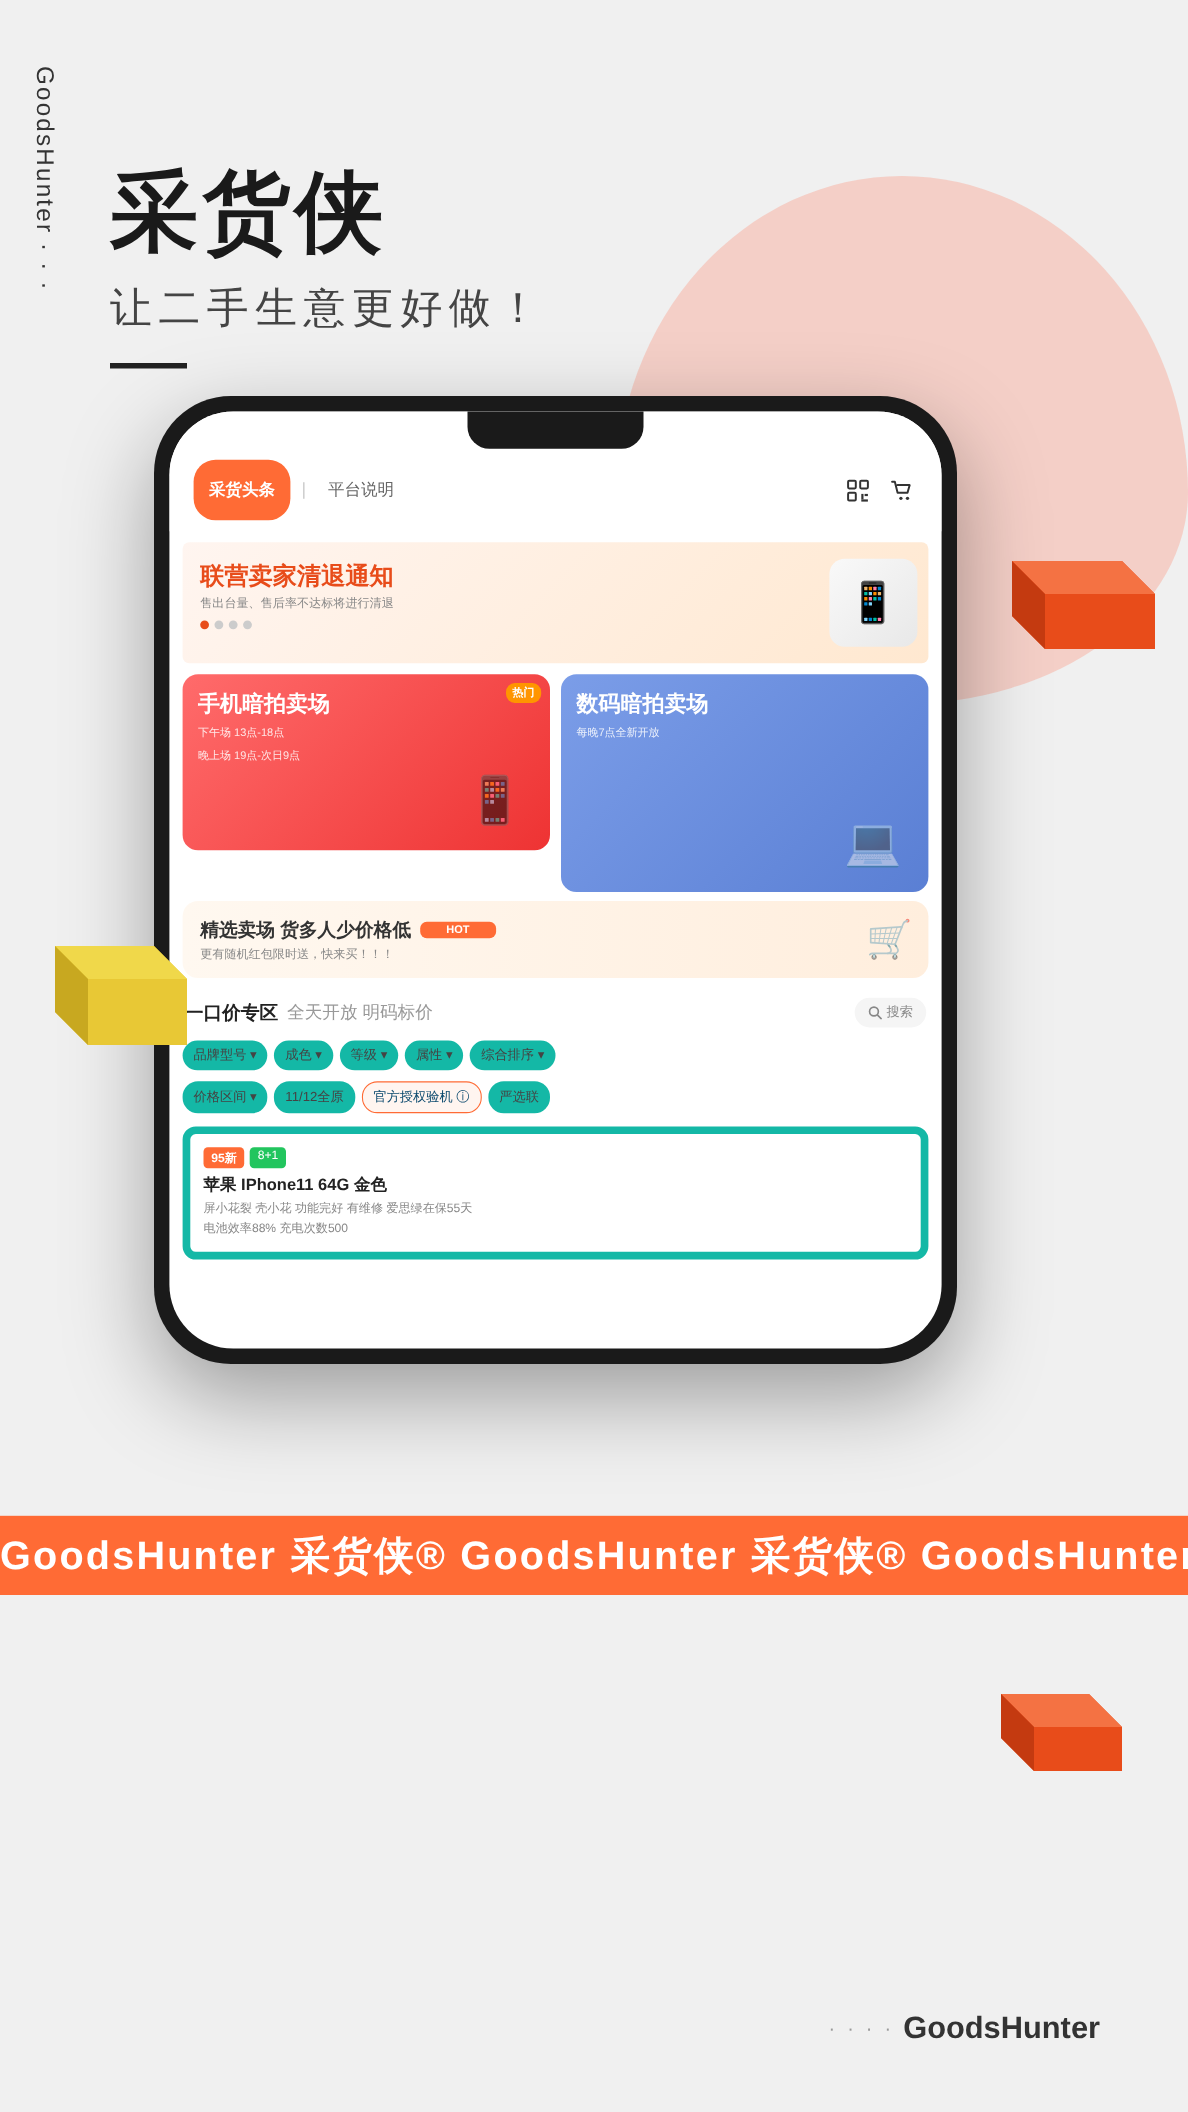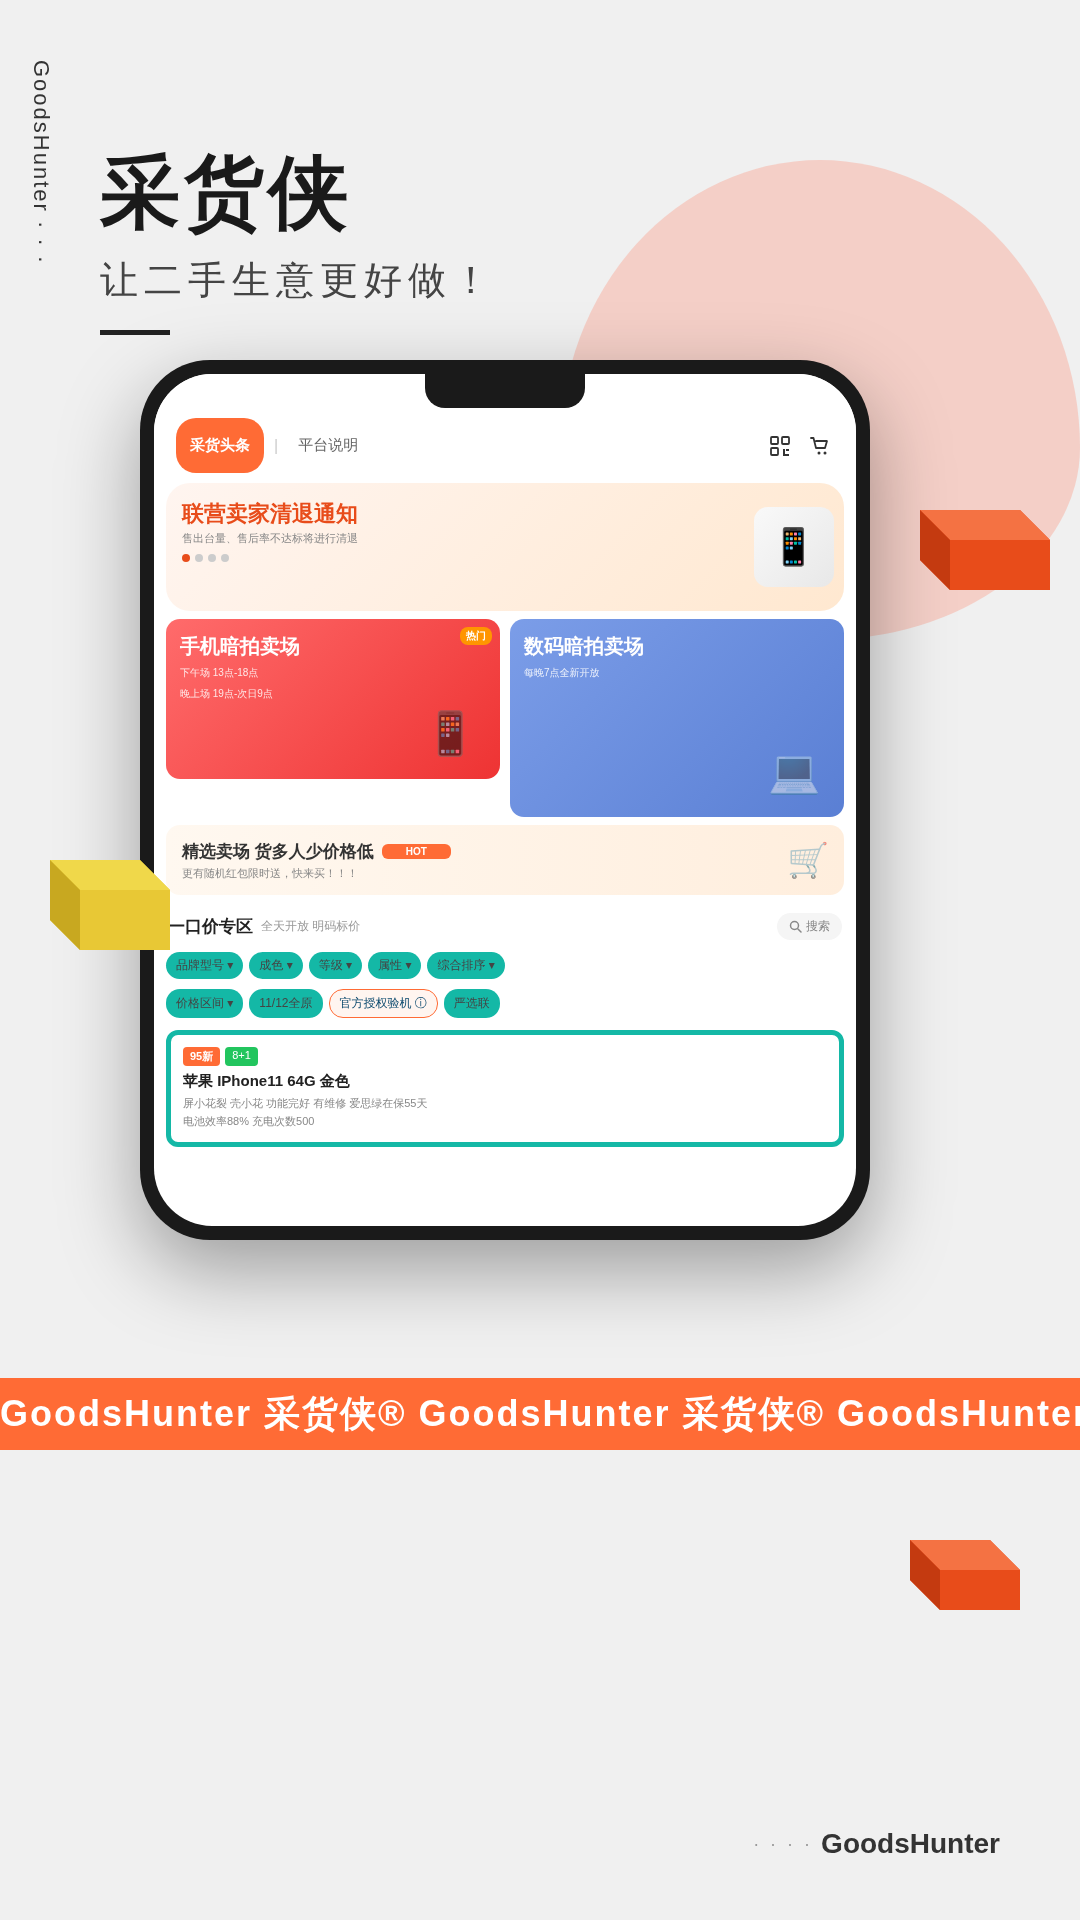--- a/index.html
+++ b/index.html
@@ -170,27 +170,27 @@
       height: 28px;
       display: flex;
       align-items: center;
       justify-content: center;
       color: #333;
       font-size: 18px;
     }
 
     
     .banner {
-      margin: 0 12px;
+      margin: 10px 12px;
       background: linear-gradient(135deg, #fff5f0 0%, #ffe8d0 100%);
-      border-radius: 24px;
+      border-radius: 6px;
       padding: 18px 16px;
       position: relative;
       overflow: hidden;
-      height: 128px;
+      height: 110px;
     }
 
     .banner-title {
       font-size: 22px;
       font-weight: 800;
       color: #e84c1a;
       line-height: 1.2;
     }
 
     .banner-subtitle {
@@ -341,21 +341,21 @@
       gap: 8px;
     }
 
     .fixed-price-title {
       font-size: 17px;
       font-weight: 700;
       color: #222;
     }
 
     .fixed-price-desc {
-      font-size: 12px;
+      font-size: 16px;
       color: #999;
     }
 
     .search-btn {
       margin-left: auto;
       display: flex;
       align-items: center;
       gap: 4px;
       background: #f5f5f5;
       border-radius: 16px;
@@ -394,21 +394,21 @@
       display: flex;
       gap: 6px;
       padding: 6px 12px;
       overflow: hidden;
     }
 
     
     .product-item {
       margin: 6px 12px;
       padding: 12px;
-      border: 5px solid #14b8a6;
+      border: 7px solid #14b8a6;
       border-radius: 12px;
       background: #fff;
     }
 
     .product-tags {
       display: flex;
       gap: 5px;
       margin-bottom: 6px;
     }
 

